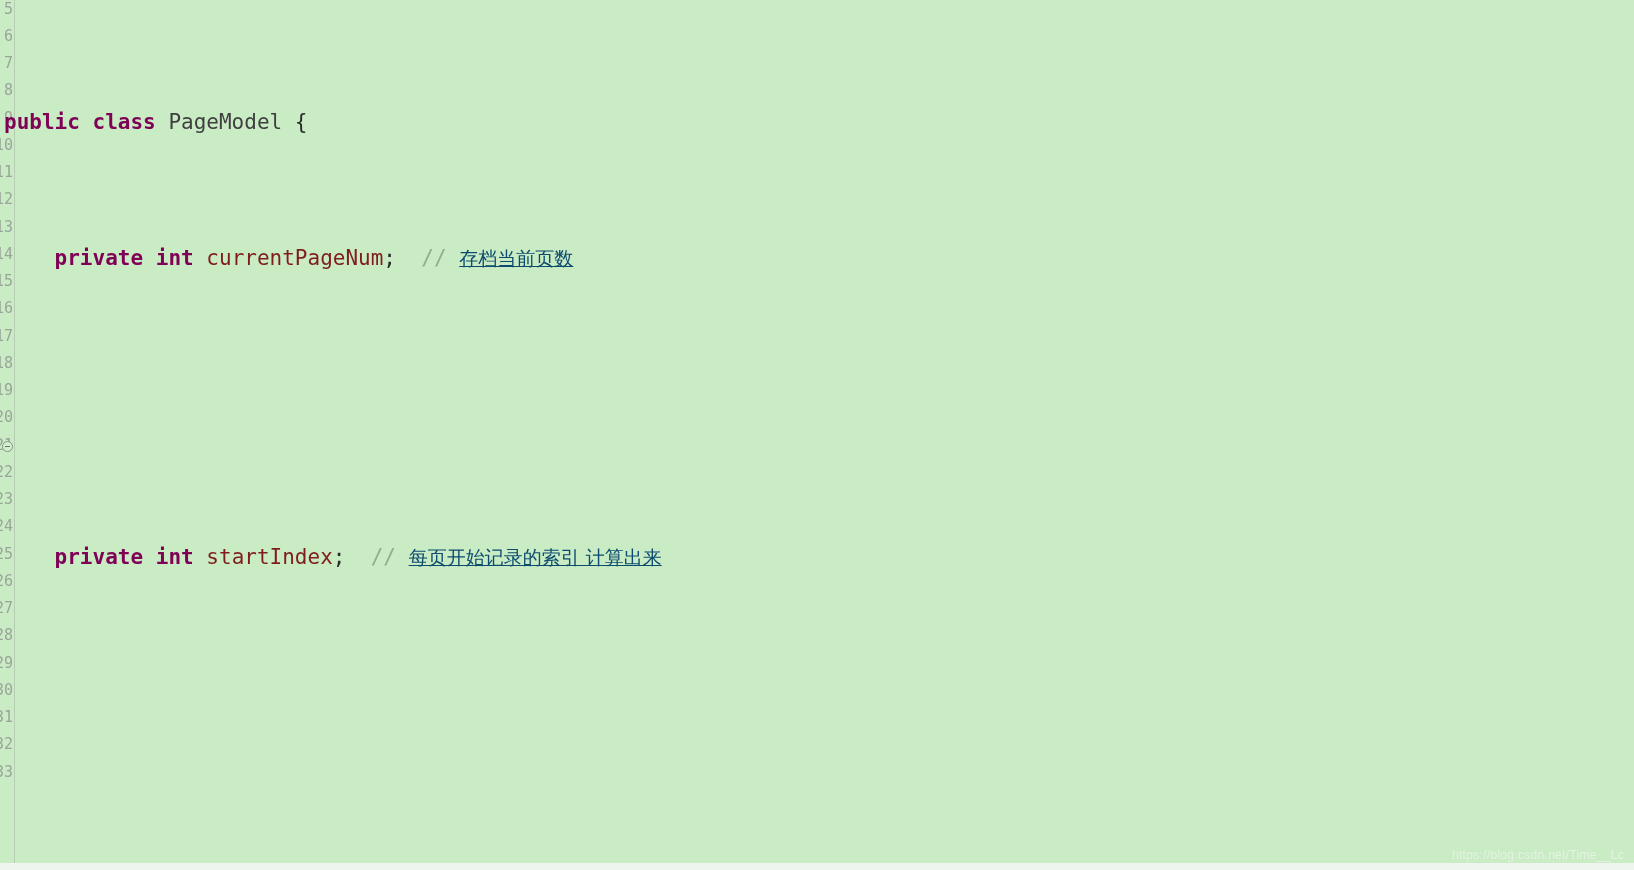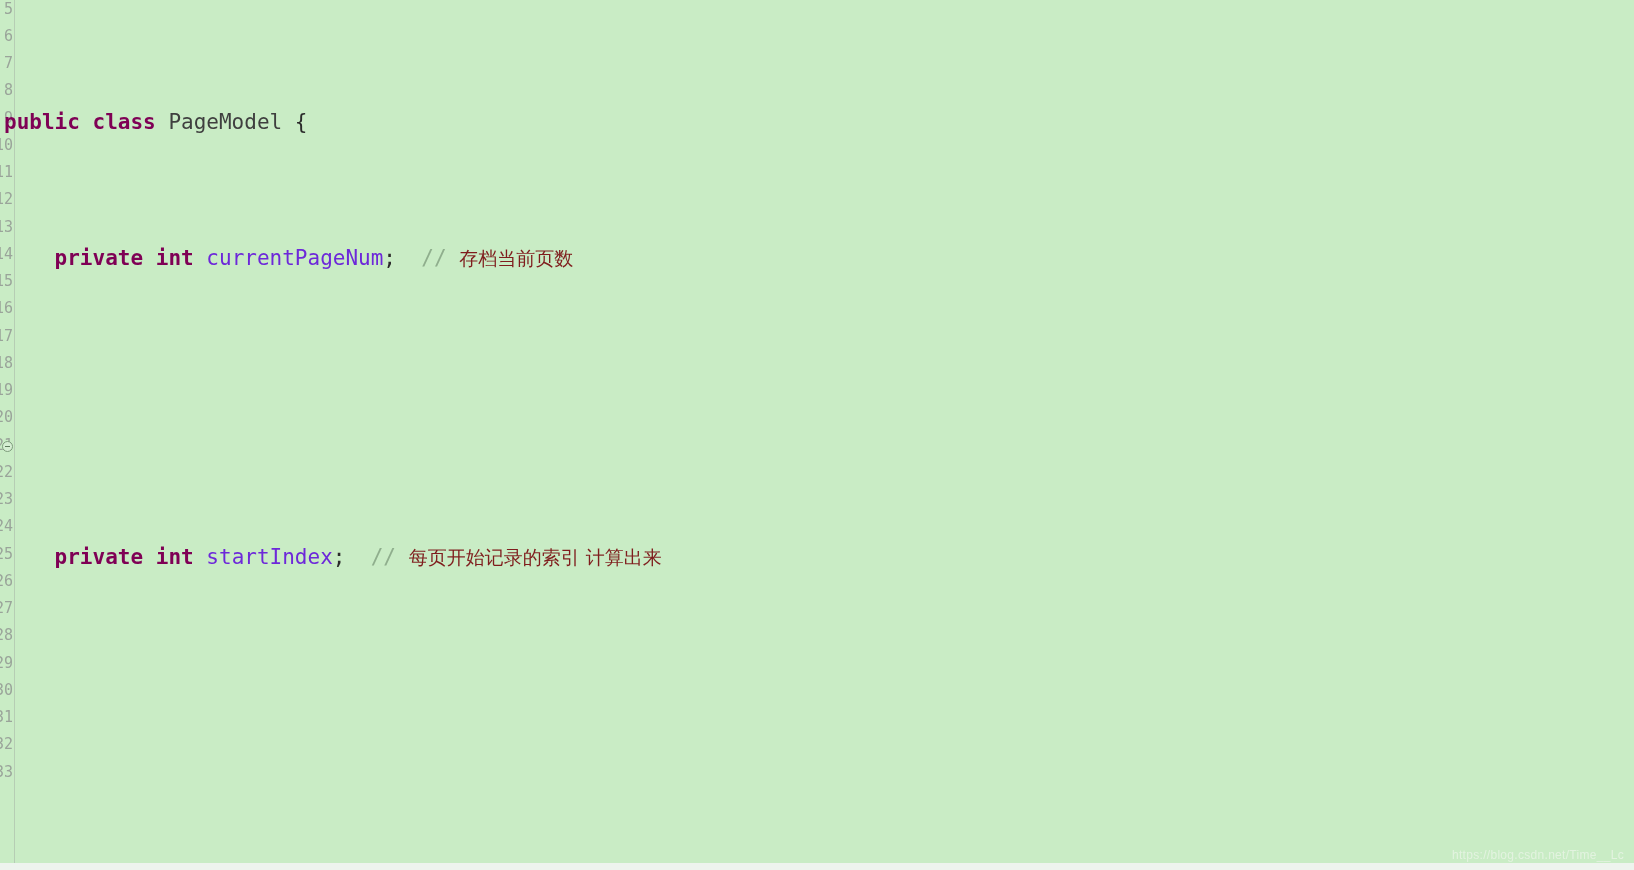--- a/index.html
+++ b/index.html
@@ -41,26 +41,26 @@
     font-size:21px;line-height:27.2px;
     white-space:pre;
   }
   .line{
     position:relative;height:27.2px;white-space:pre;
     font-family:"DejaVu Sans Mono","Liberation Mono",monospace;
     font-size:21px;line-height:27.2px;
   }
   
   .kw   {color:#7f0055;font-weight:bold;}
-  .fld  {color:#6d28d9;}
+  .fld  {color:#7f1d1d;}
   .typ  {color:#3f3f3f;}
   .pln  {color:#2b2b2b;}
   .num  {color:#2b2b2b;}
   .cmt  {color:#8fae8d;font-style:normal;}
-  .cmt-cn{color:#7f1d1d;font-family:"DejaVu Sans","Liberation Sans",sans-serif;font-size:19px;}
+  .cmt-cn{color:#0c4a6e;font-family:"DejaVu Sans","Liberation Sans",sans-serif;font-size:19px;text-decoration:underline;}
   
   .watermark{
     position:absolute;right:10px;bottom:8px;
     font-family:"Liberation Sans","DejaVu Sans",sans-serif;
     font-size:12px;color:#e3f3e0;letter-spacing:.3px;
     pointer-events:none;user-select:none;
   }
   .bottom-strip{
     position:absolute;left:0;bottom:0;width:1634px;height:7px;background:#eef4ee;
   }

